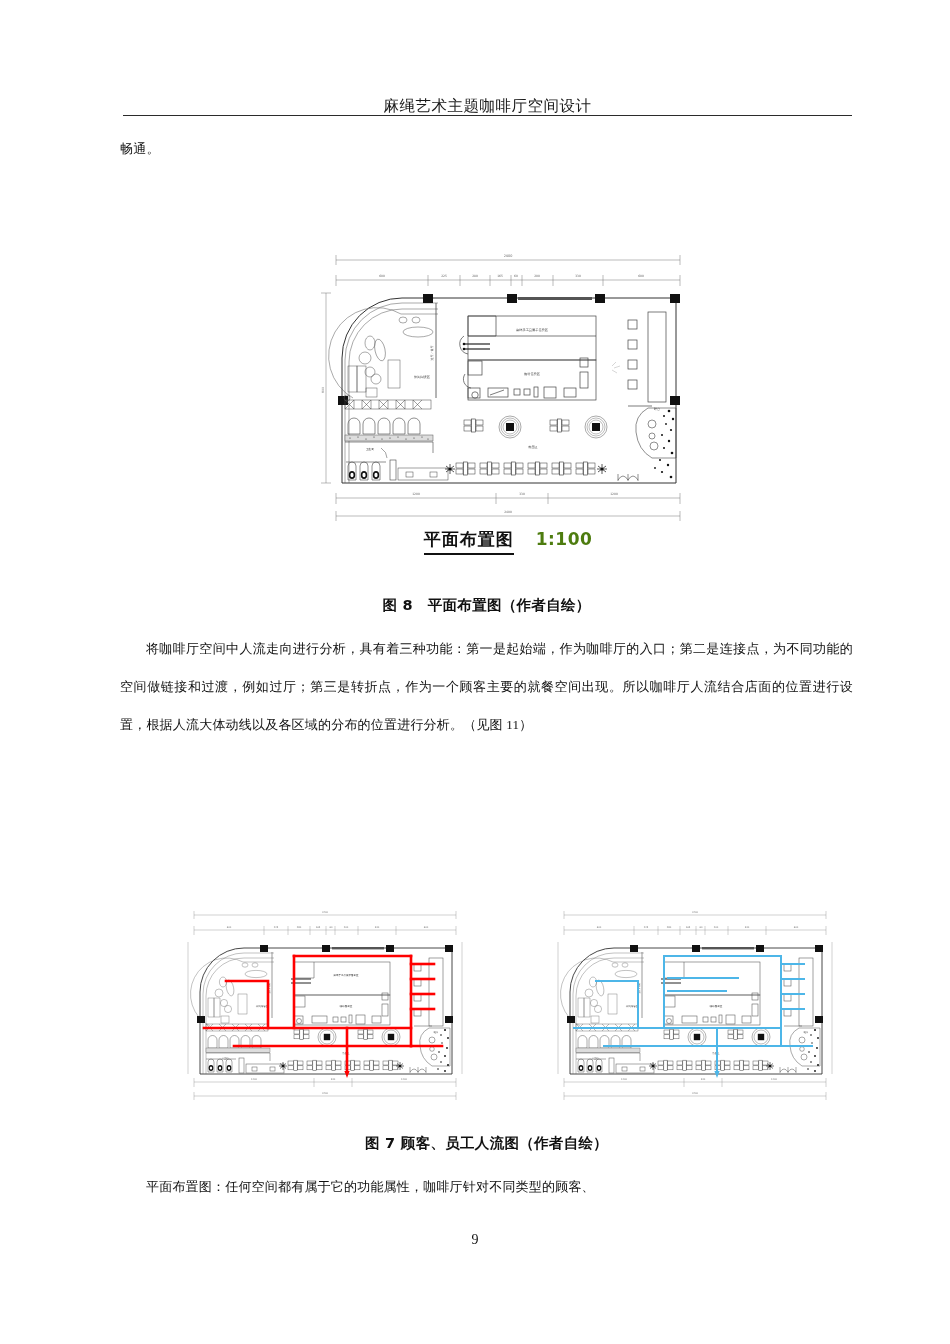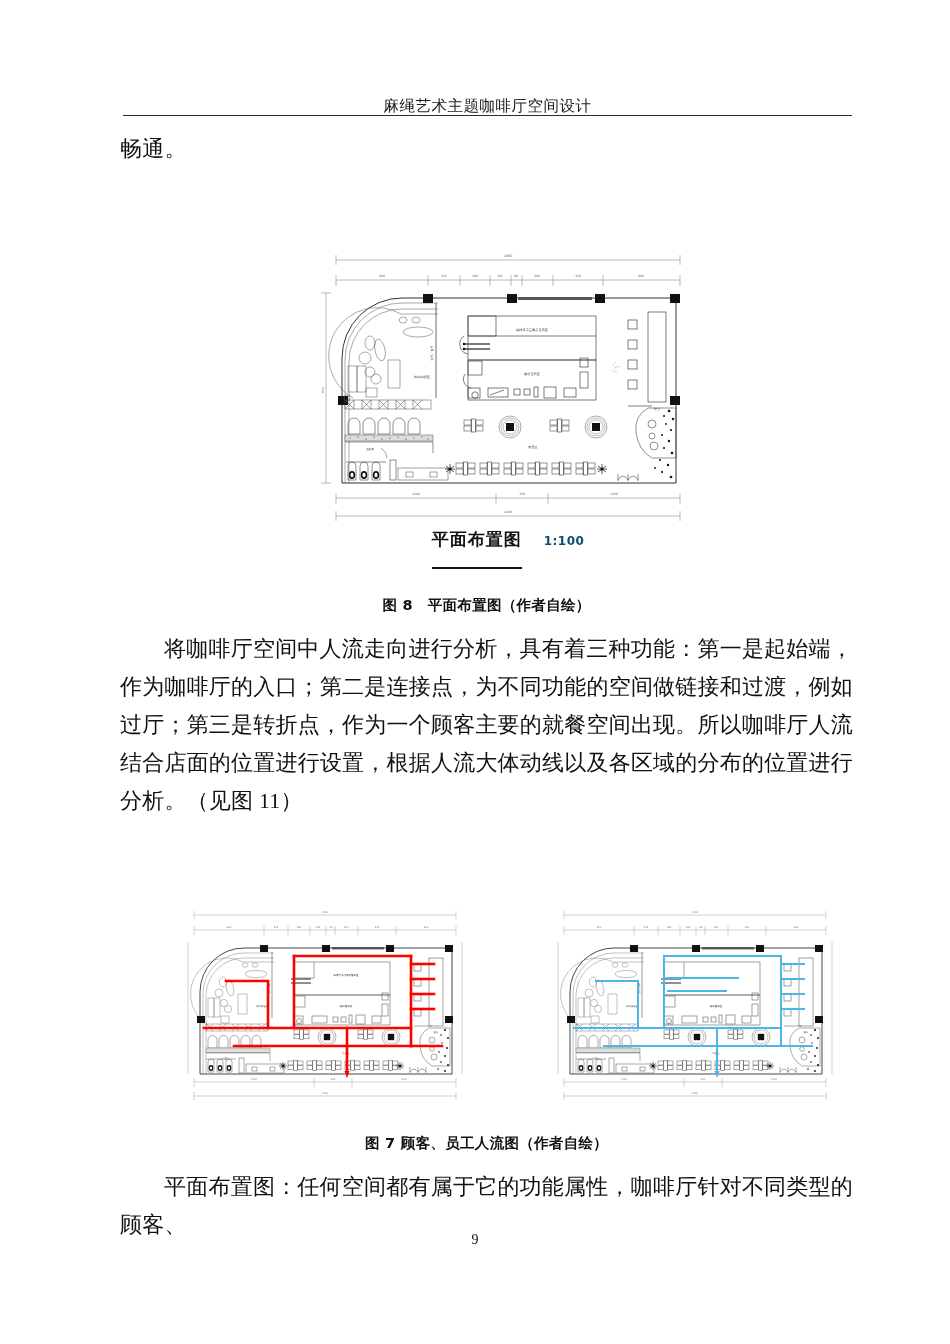--- a/index.html
+++ b/index.html
@@ -13,21 +13,21 @@
     position:absolute;left:123px;top:88px;width:729px;text-align:center;
     font-size:15.5px;color:#1a1a1a;letter-spacing:.5px;margin-top:8px;
   }
   .header-rule{
     position:absolute;left:123px;top:115px;width:729px;height:0;
     border-top:1.6px solid #2b2b2b;
   }
   
   .body-col{position:absolute;left:120px;top:130px;width:733px;}
   p.para{
-    margin:0;font-size:22px;line-height:38px;color:#111;
+    margin:0;font-size:13px;line-height:38px;color:#111;
     text-align:justify;text-justify:inter-ideograph;
     letter-spacing:.2px;
   }
   p.indent{text-indent:2em;}
   
   .fig-caption{
     font-family:"DejaVu Sans","Liberation Sans",sans-serif;
     font-size:14.5px;font-weight:bold;color:#111;text-align:center;
     letter-spacing:.3px;
   }
@@ -39,25 +39,25 @@
   .plan{position:relative;background:#fff;}
   .plan svg{display:block;}
   .fig10-wrap{position:absolute;left:318px;top:248px;width:380px;height:290px;}
   .fig10-title{
     position:absolute;left:318px;top:528px;width:380px;
     text-align:center;
   }
   .fig10-title .t{
     display:inline-block;font-family:"DejaVu Sans","Liberation Sans",sans-serif;
     font-size:17px;font-weight:bold;color:#111;
-    border-bottom:2.2px double #111;padding-bottom:16px;letter-spacing:1px;
+    border-bottom:2.2px double #111;padding-bottom:2px;letter-spacing:1px;
   }
   .fig10-title .scale{
     display:inline-block;font-family:"DejaVu Sans","Liberation Sans",sans-serif;
-    font-size:12px;font-weight:bold;color:#0c4a6e;margin-left:22px;letter-spacing:.5px;
+    font-size:17px;font-weight:bold;color:#4d7c0f;margin-left:22px;letter-spacing:.5px;
   }
   .fig10-cap{position:absolute;left:120px;top:596px;width:733px;}
   .fig11-left{position:absolute;left:186px;top:906px;width:292px;height:196px;}
   .fig11-right{position:absolute;left:556px;top:906px;width:292px;height:196px;}
   .fig11-cap{position:absolute;left:120px;top:1134px;width:733px;}
   .tail-text{position:absolute;left:120px;top:1168px;width:733px;}
 </style>
 </head>
 <body>
 

